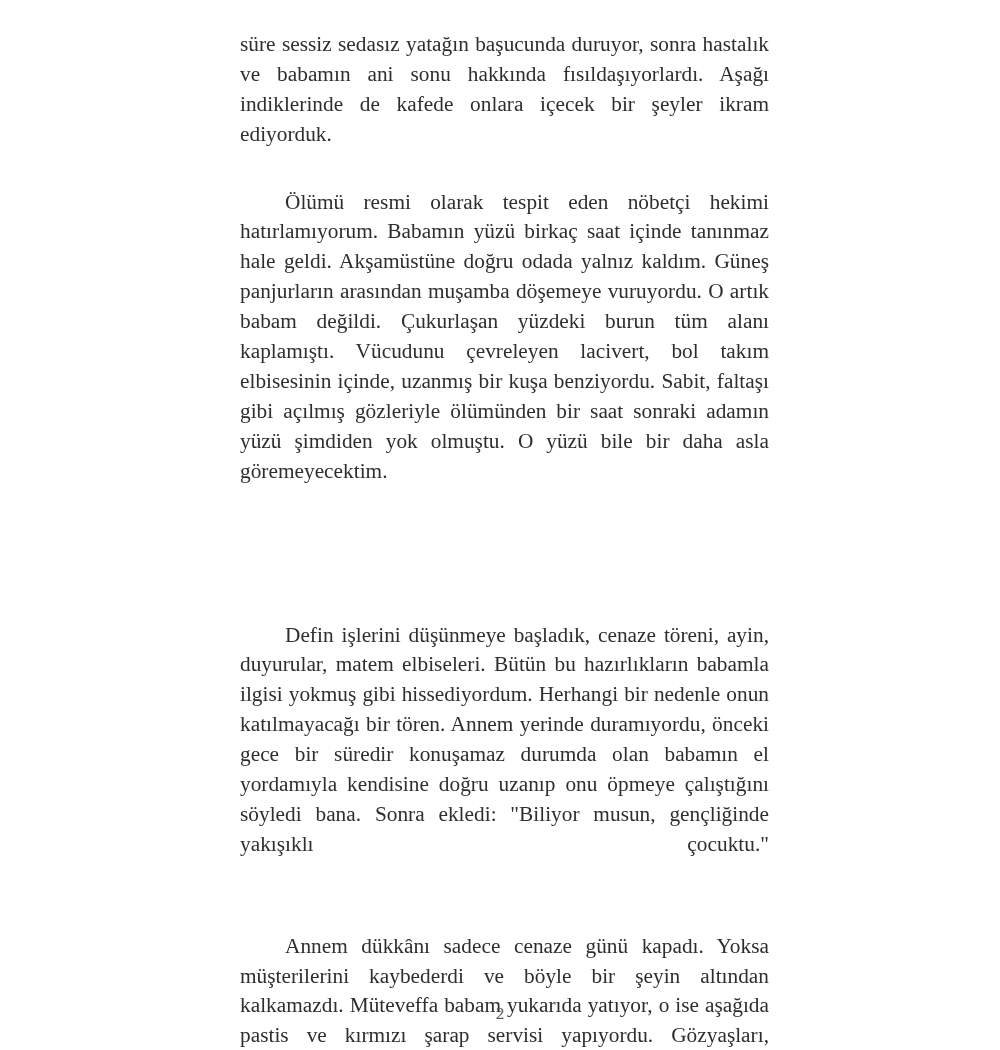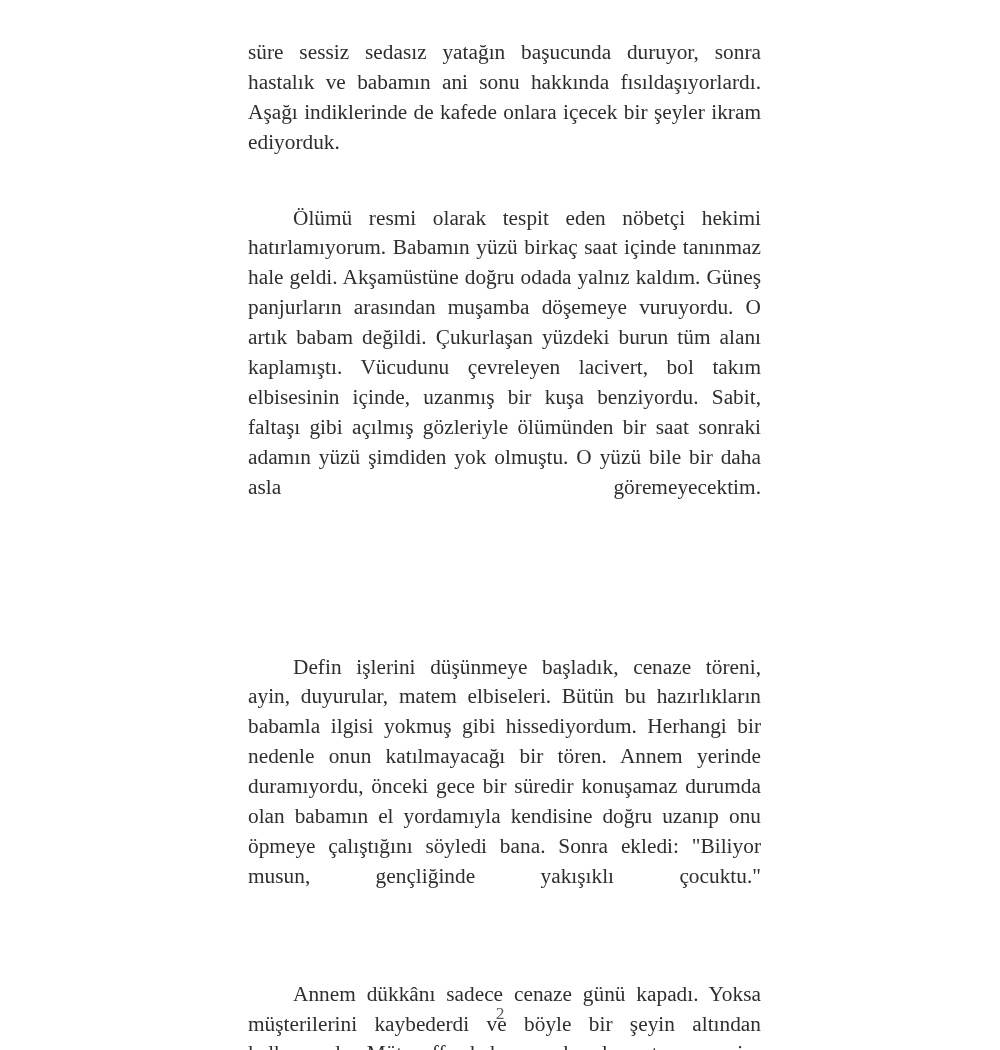--- a/index.html
+++ b/index.html
@@ -23,21 +23,21 @@
   }
 
   .text-block {
     position: absolute;
     left: 232px;
     top: 22px;
     width: 545px;
   }
 
   .para {
-    margin: 16px;
+    margin: 8px;
     text-align: justify;
     text-justify: inter-word;
     font-size: 21.3px;
     line-height: 29.9px;
     letter-spacing: 0.02px;
     word-spacing: 0.2px;
     text-indent: 45px;
     color: #2e2e2e;
     -webkit-font-smoothing: antialiased;
   }

